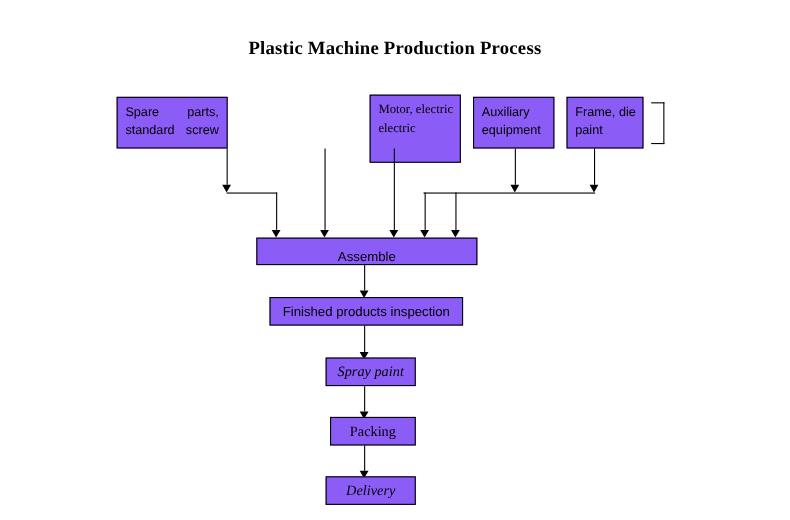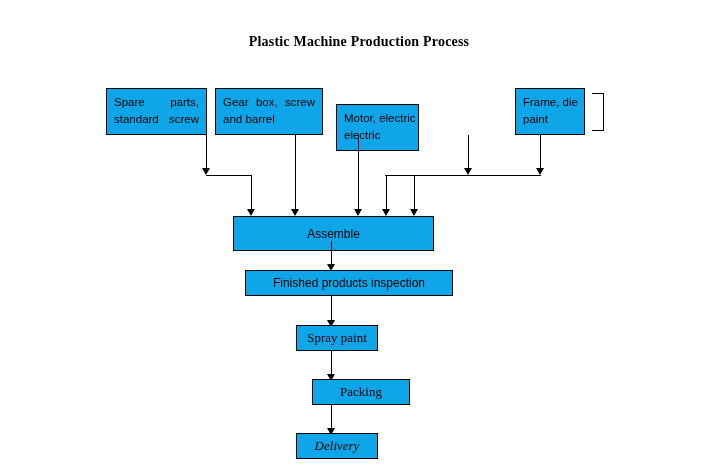--- a/index.html
+++ b/index.html
@@ -23,29 +23,29 @@
     height: 473px;
   }
   #title {
     position: absolute;
     left: 0;
     top: 34px;
     width: 718px;
     text-align: center;
     font-family: "Liberation Serif", serif;
     font-weight: bold;
-    font-size: 14px;
+    font-size: 17px;
     letter-spacing: 0.2px;
     white-space: nowrap;
   }
   .node {
     position: absolute;
     box-sizing: border-box;
     border: 1px solid #000000;
-    background: #0ea5e9;
+    background: #8b5cf6;
     display: flex;
     align-items: center;
     justify-content: center;
     overflow: hidden;
   }
   
   .node.src {
     display: block;
     padding: 5px 7px 0 7px;
     font-family: "Liberation Sans", sans-serif;
@@ -97,30 +97,30 @@
 
 <div id="diagram-root">
 
   <div id="title">Plastic Machine Production Process</div>
 
   <div class="node src" style="left:106px; top:88px; width:101px; height:47px;">
     <span class="ln">Spare    parts,</span>
     <span class="ln">standard   screw</span>
   </div>
 
-  <div class="node src" style="left:215px; top:88px; width:108px; height:47px;">
-    <span class="ln">Gear  box,  screw</span>
-    <span class="ln natural">and barrel</span>
-  </div>
 
-  <div class="node src" style="left:336px; top:104px; width:83px; height:47px;">
+  <div class="node src" style="left:336px; top:86px; width:83px; height:62px;font-family:Liberation Serif, serif;">
     <span class="ln">Motor,  electric</span>
     <span class="ln natural">electric</span>
   </div>
 
+  <div class="node src" style="left:430px; top:88px; width:74px; height:47px;">
+    <span class="ln natural">Auxiliary</span>
+    <span class="ln natural">equipment</span>
+  </div>
 
   <div class="node src" style="left:515px; top:88px; width:70px; height:47px;">
     <span class="ln">Frame,  die</span>
     <span class="ln natural">paint</span>
   </div>
 
   <div class="bracket" style="left:592px; top:93px; width:12px; height:38px;"></div>
 
   <div class="vline" style="left:206px; top:135px; height:33px;"></div>
   <div class="arrow" style="left:202px; top:168px;"></div>
@@ -140,42 +140,42 @@
   <div class="vline" style="left:540px; top:135px; height:33px;"></div>
   <div class="arrow" style="left:536px; top:168px;"></div>
 
   <div class="hline" style="left:385px; top:175px; width:156px;"></div>
 
   <div class="vline" style="left:386px; top:175px; height:34px;"></div>
   <div class="arrow" style="left:382px; top:209px;"></div>
   <div class="vline" style="left:414px; top:175px; height:34px;"></div>
   <div class="arrow" style="left:410px; top:209px;"></div>
 
-  <div class="node sans" style="left:233px; top:216px; width:201px; height:35px;">
+  <div class="node sans" style="left:233px; top:216px; width:201px; height:25px;align-items:flex-end;">
     <span>Assemble</span>
   </div>
 
   <div class="vline" style="left:331px; top:241px; height:23px;"></div>
   <div class="arrow" style="left:327px; top:264px;"></div>
 
-  <div class="node sans" style="left:245px; top:270px; width:208px; height:26px;">
+  <div class="node sans" style="left:245px; top:270px; width:176px; height:26px;">
     <span>Finished products inspection</span>
   </div>
 
   <div class="vline" style="left:331px; top:296px; height:24px;"></div>
   <div class="arrow" style="left:327px; top:320px;"></div>
 
-  <div class="node serif" style="left:296px; top:325px; width:82px; height:26px;">
+  <div class="node serif" style="left:296px; top:325px; width:82px; height:26px;font-style:italic;">
     <span>Spray paint</span>
   </div>
 
   <div class="vline" style="left:331px; top:351px; height:23px;"></div>
   <div class="arrow" style="left:327px; top:374px;"></div>
 
-  <div class="node serif" style="left:312px; top:379px; width:98px; height:26px;">
+  <div class="node serif" style="left:300px; top:379px; width:78px; height:26px;">
     <span>Packing</span>
   </div>
 
   <div class="vline" style="left:331px; top:405px; height:23px;"></div>
   <div class="arrow" style="left:327px; top:428px;"></div>
 
   <div class="node serif" style="left:296px; top:433px; width:82px; height:26px;font-style:italic;">
     <span>Delivery</span>
   </div>
 

